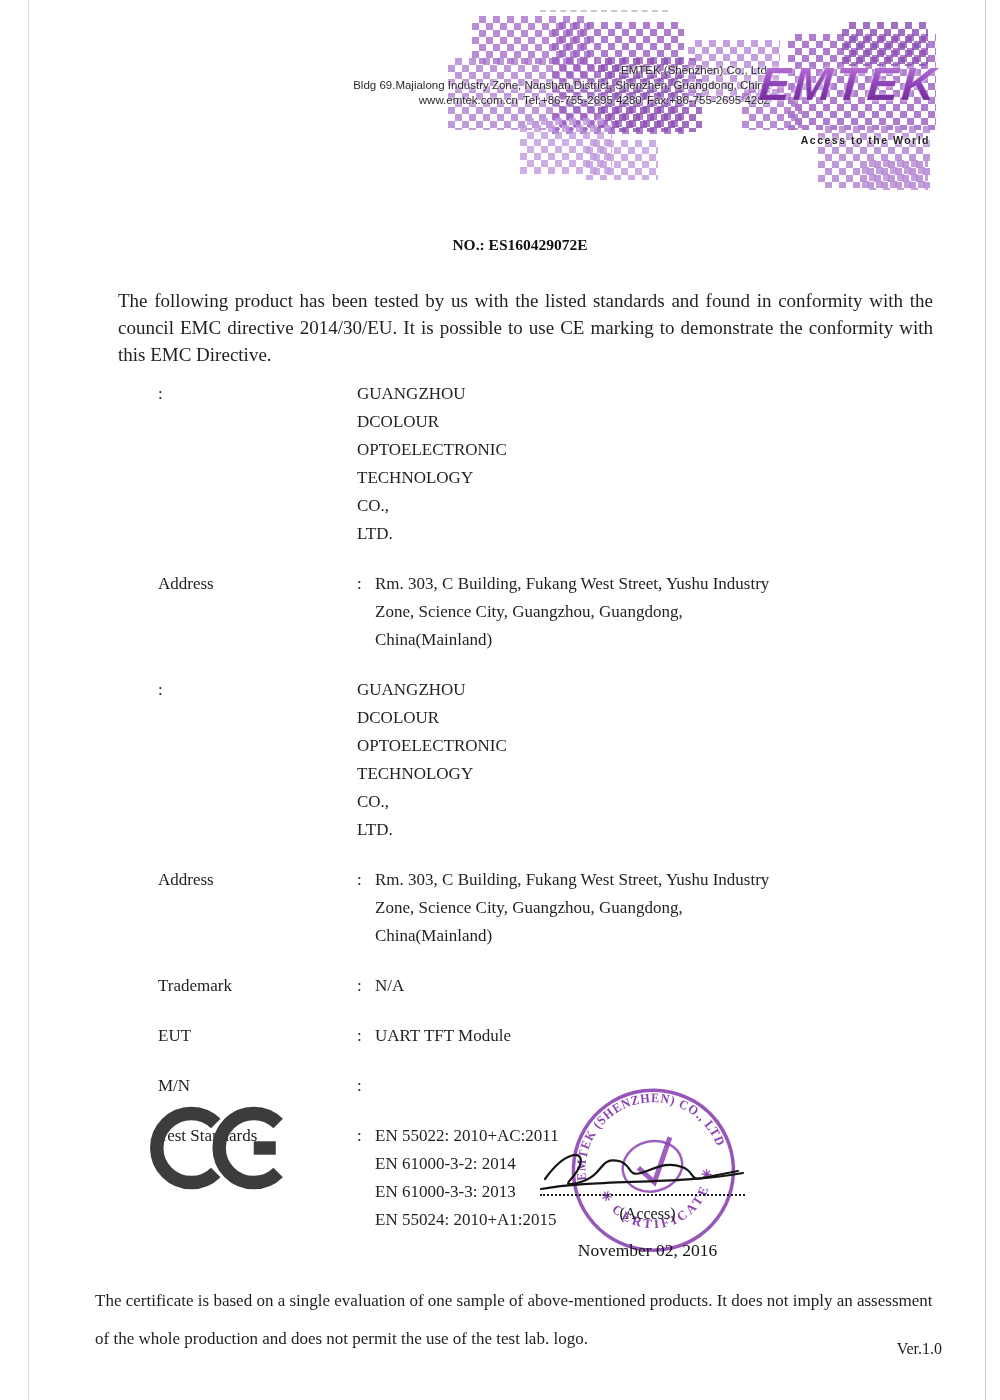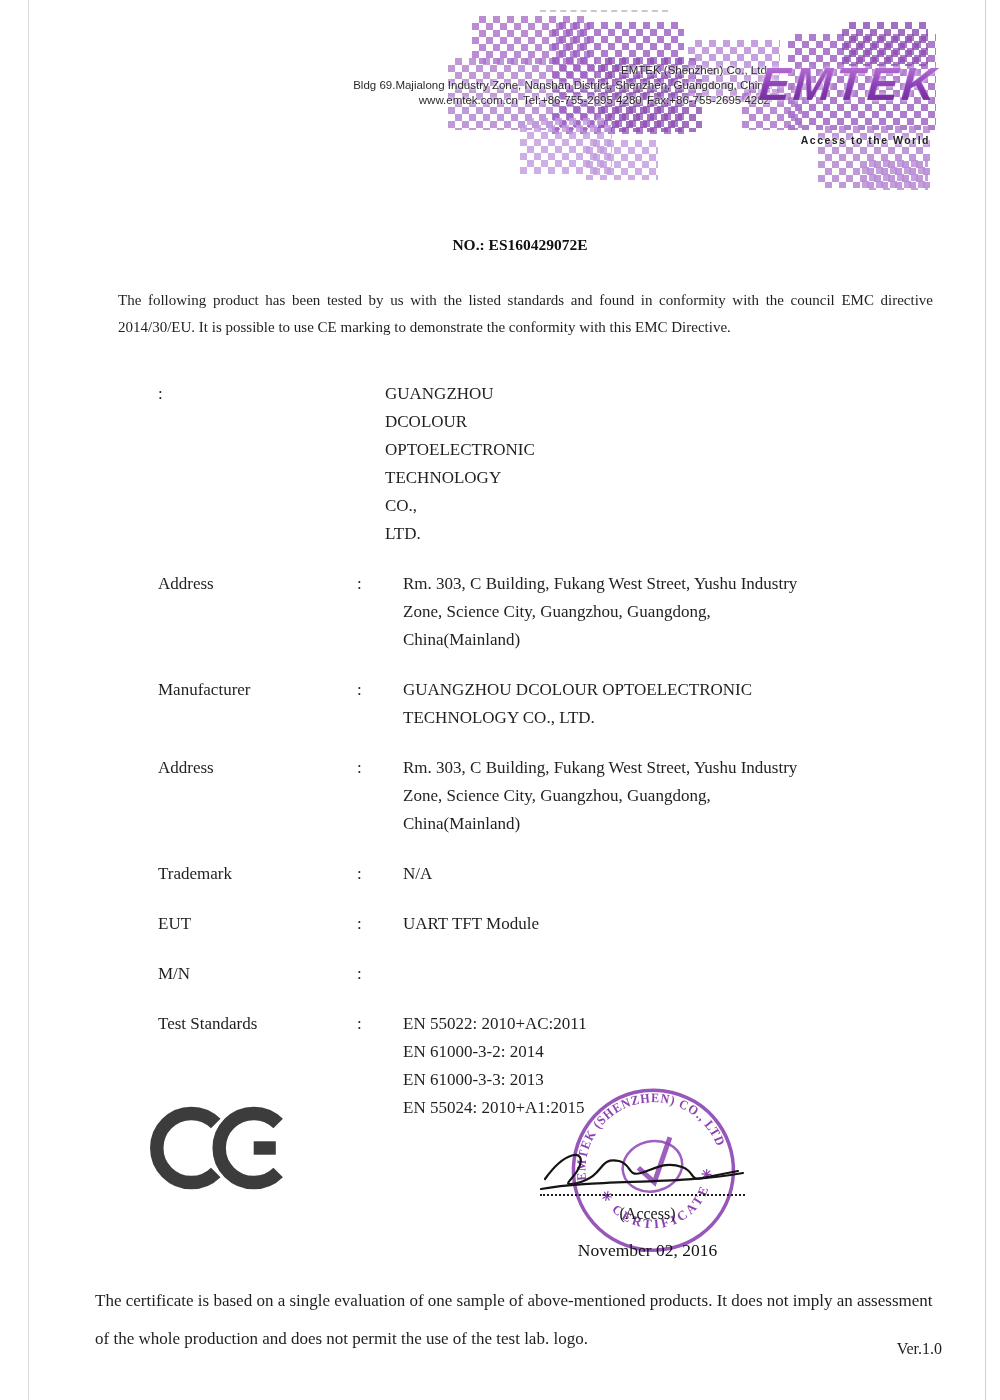--- a/index.html
+++ b/index.html
@@ -33,27 +33,27 @@
              font-family:"Liberation Sans","DejaVu Sans",sans-serif; font-size:10.5px; letter-spacing:1.5px;
              color:#222; font-weight:bold; text-shadow:0 0 3px #fff,0 0 3px #fff;margin-top:29px; }
 
   
   .title { position:absolute; left:40px; top:190px; width:960px; text-align:center;
            font-size:33px; font-weight:bold; letter-spacing:.5px; color:#111; }
   .cert-no { position:absolute; left:40px; top:236px; width:960px; text-align:center;
              font-size:15.5px; font-weight:bold; color:#111; }
 
   .intro { position:absolute; left:118px; top:287px; width:815px;
-           font-size:15px; line-height:27px; text-align:justify; }
+           font-size:19px; line-height:27px; text-align:justify; }
 
   
   .fields { position:absolute; left:158px; top:380px; width:730px; }
   .row { display:grid; grid-template-columns:199px 18px 505px; margin-bottom:22px;
          font-size:17px; line-height:28px; }
-  .row .value { white-space:pre-line;margin-left:28px; }
+  .row .value { white-space:pre-line; }
 
   
   .ce-wrap { position:absolute; left:148px; top:1100px; }
   .stamp-wrap { position:absolute; left:562px; top:1078px; transform:rotate(-14deg); opacity:.92; z-index:2; }
   .sig-wrap { position:absolute; left:535px; top:1143px; z-index:4; }
   .dotline { position:absolute; left:540px; top:1178px; width:205px; height:18px;
              border-bottom:2px dotted #1c1c1c; z-index:3; }
   .manager { position:absolute; left:545px; top:1205px; width:205px; text-align:center;
              font-size:16px; z-index:5; color:#141414; }
   .date { position:absolute; left:540px; top:1240px; width:215px; text-align:center;
@@ -112,21 +112,20 @@
 TECHNOLOGY CO., LTD.</div>
     </div>
     <div class="row">
       <div class="label">Address</div>
       <div class="colon">:</div>
       <div class="value">Rm. 303, C Building, Fukang West Street, Yushu Industry
 Zone, Science City, Guangzhou, Guangdong,
 China(Mainland)</div>
     </div>
     <div class="row">
-      <div class="label">Manufacturer</div>
       <div class="colon">:</div>
       <div class="value">GUANGZHOU DCOLOUR OPTOELECTRONIC
 TECHNOLOGY CO., LTD.</div>
     </div>
     <div class="row">
       <div class="label">Address</div>
       <div class="colon">:</div>
       <div class="value">Rm. 303, C Building, Fukang West Street, Yushu Industry
 Zone, Science City, Guangzhou, Guangdong,
 China(Mainland)</div>

